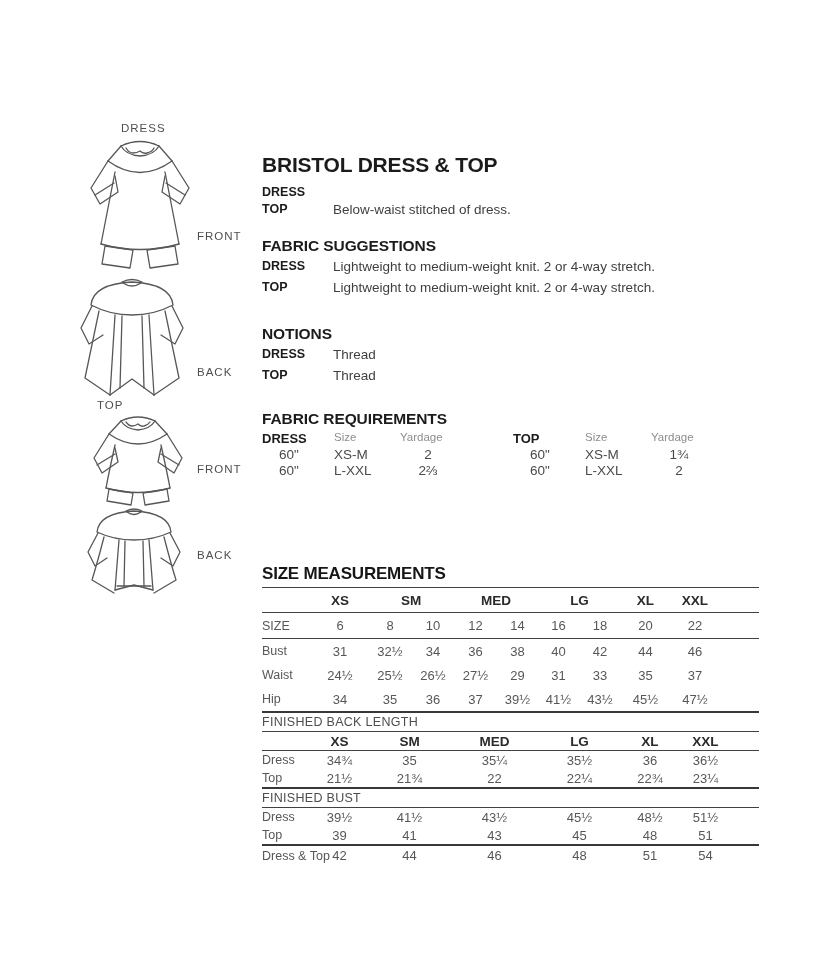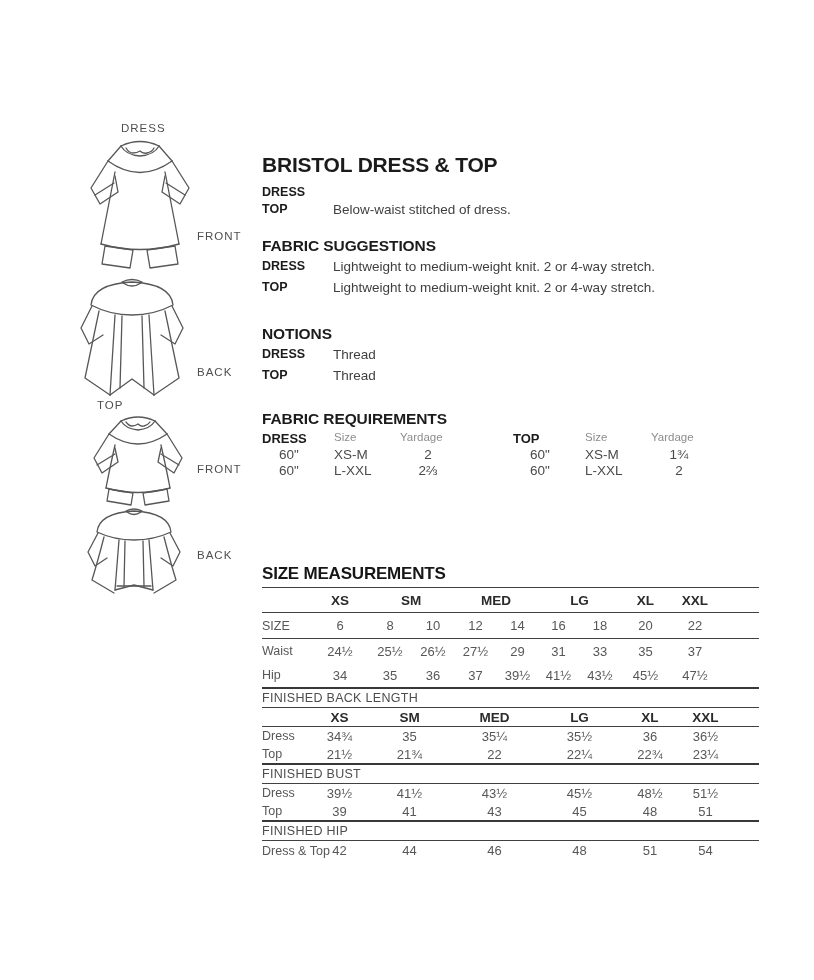--- a/index.html
+++ b/index.html
@@ -237,20 +237,33 @@
         <td class="val">10</td>
         <td class="val">12</td>
         <td class="val">14</td>
         <td class="val">16</td>
         <td class="val">18</td>
         <td class="val">20</td>
         <td class="val">22</td>
         <td></td>
       </tr>
       <tr class="mrow">
+        <td class="rowlbl">Bust</td>
+        <td class="val">31</td>
+        <td class="val">32½</td>
+        <td class="val">34</td>
+        <td class="val">36</td>
+        <td class="val">38</td>
+        <td class="val">40</td>
+        <td class="val">42</td>
+        <td class="val">44</td>
+        <td class="val">46</td>
+        <td></td>
+      </tr>
+      <tr class="mrow">
         <td class="rowlbl">Waist</td>
         <td class="val">24½</td>
         <td class="val">25½</td>
         <td class="val">26½</td>
         <td class="val">27½</td>
         <td class="val">29</td>
         <td class="val">31</td>
         <td class="val">33</td>
         <td class="val">35</td>
         <td class="val">37</td>
@@ -347,21 +360,20 @@
         <td class="val">41</td>
         <td class="val">43</td>
         <td class="val">45</td>
         <td class="val">48</td>
         <td class="val">51</td>
         <td></td>
       </tr>
     </tbody>
       </table>
 
-    <div class="fin-heading">FINISHED HIP</div>
     <table class="fin-table hip-table">
       <colgroup>
         <col style="width:50px">
           <col style="width:55px">
           <col style="width:85px">
           <col style="width:85px">
         <col style="width:85px">
           <col style="width:56px">
           <col style="width:55px">
           <col style="width:26px">

